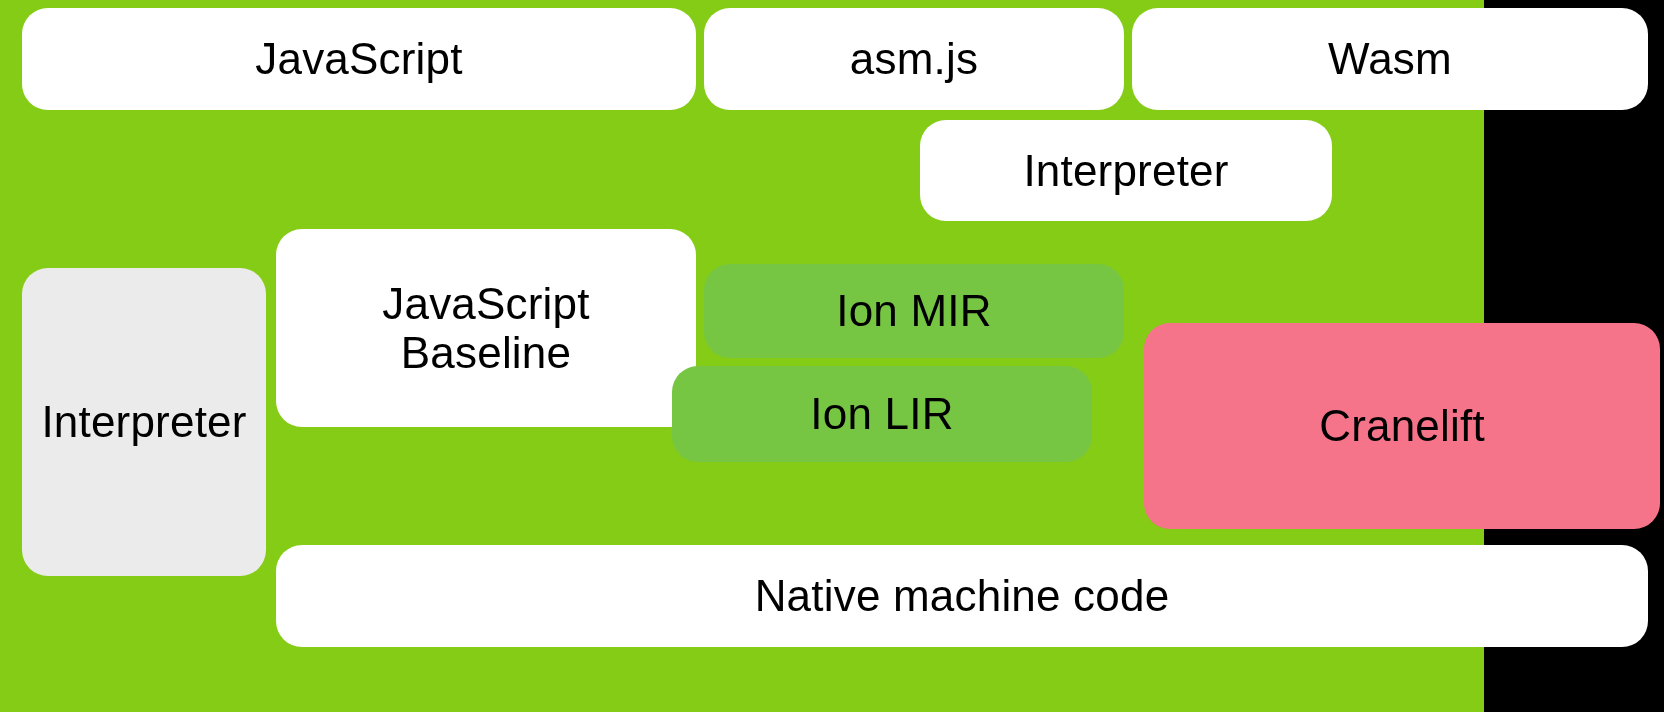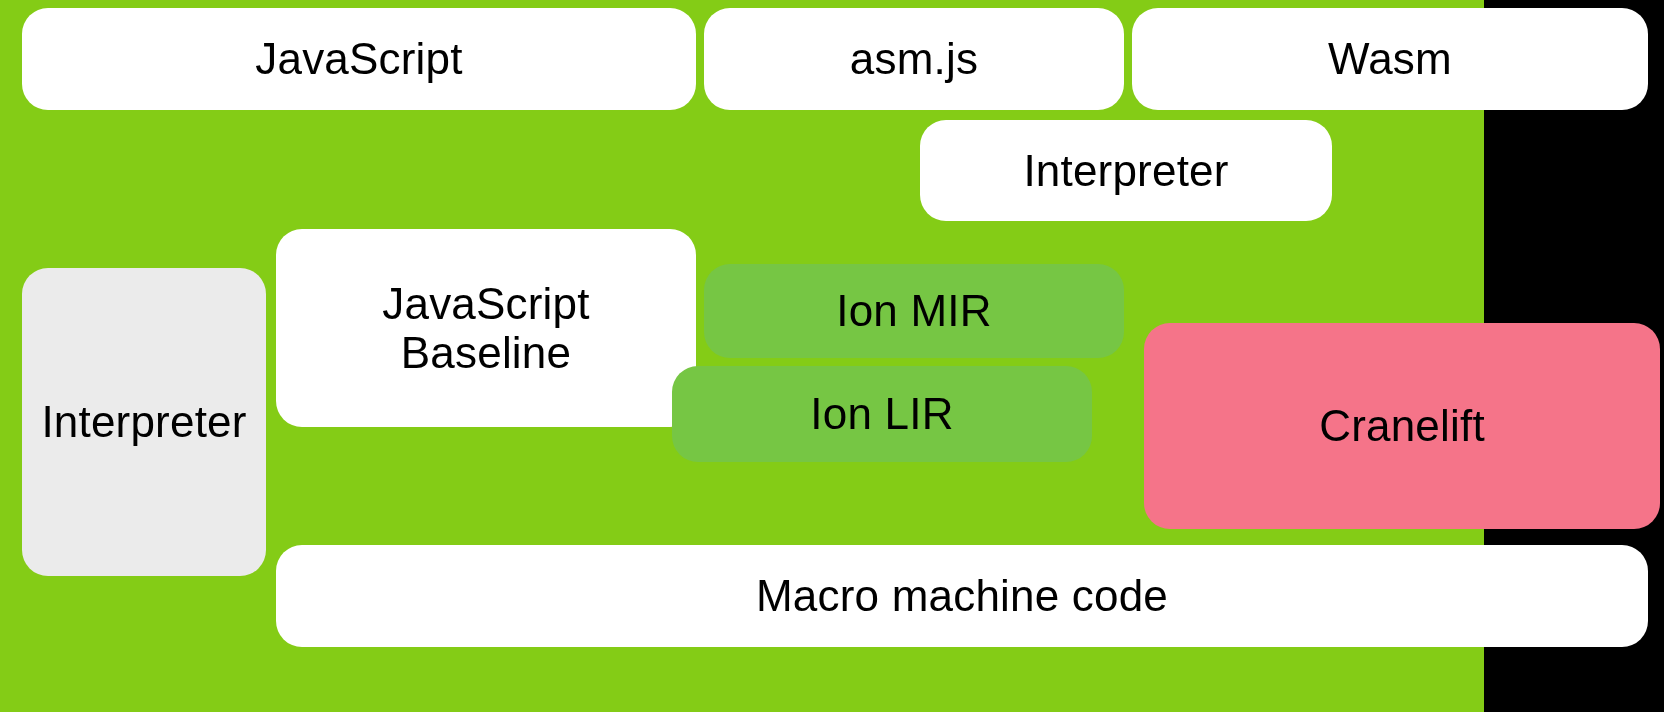--- a/index.html
+++ b/index.html
@@ -77,15 +77,15 @@
   <div class="node fill-white n-js-baseline">JavaScript
 Baseline</div>
 
   <div class="node fill-green n-ion-mir">Ion MIR</div>
 
   <div class="node fill-green n-ion-lir">Ion LIR</div>
 
   <div class="node fill-pink n-cranelift">Cranelift</div>
 
 
-  <div class="node fill-white n-native-code">Macro machine code</div>
+  <div class="node fill-white n-native-code">Native machine code</div>
 
 </div>
 
 </body></html>

